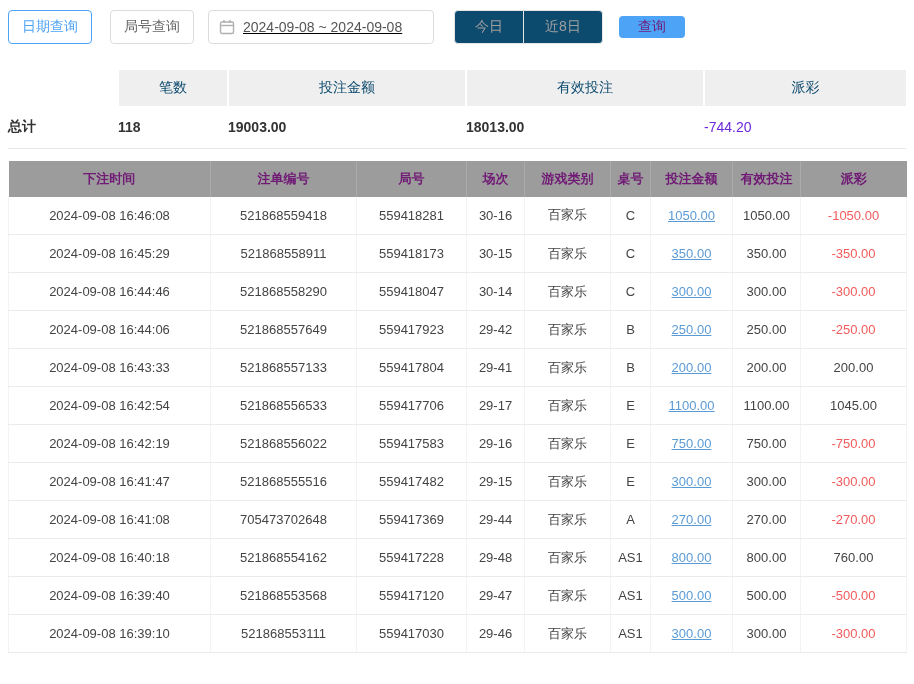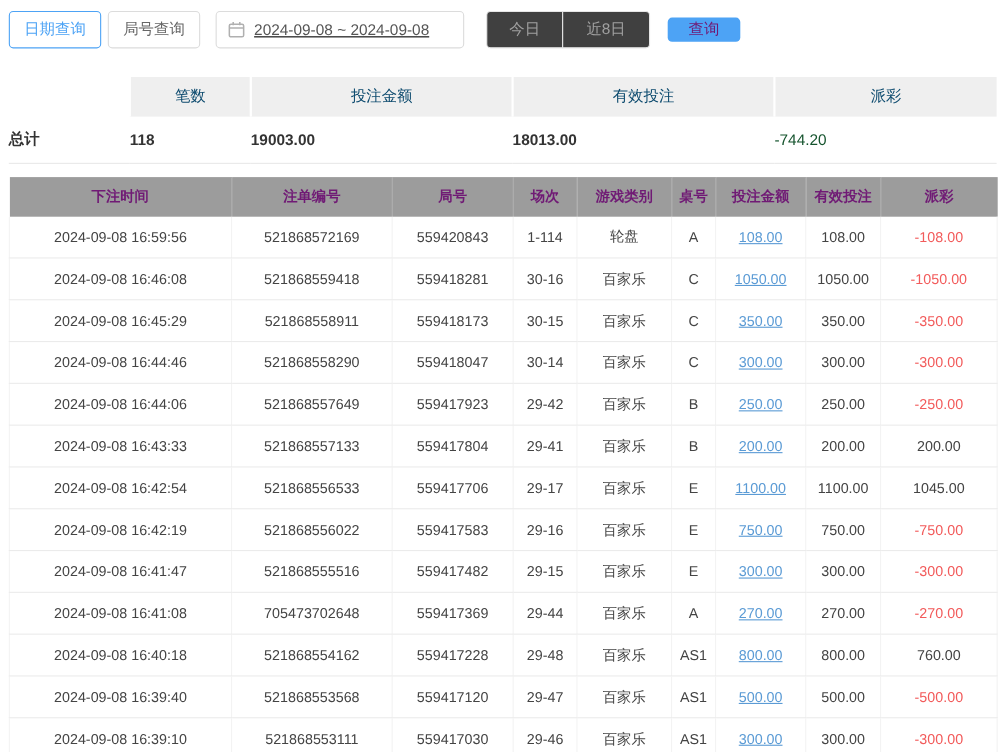--- a/index.html
+++ b/index.html
@@ -6,44 +6,44 @@
   html,body { width:914px; height:684px; overflow:hidden; background:#fff;
     font-family:"Liberation Sans","DejaVu Sans",sans-serif; }
 
   
   .toolbar { display:flex; align-items:center; padding:10px 24px 0 8px; height:44px; }
   .btn { height:34px; border-radius:4px; background:#fff; font-size:14px; cursor:pointer;
          display:inline-flex; align-items:center; justify-content:center; }
   .tab-btn { width:84px; }
   .tab-active { border:1px solid #4da3f5; color:#4da3f5; }
   .tab-idle { border:1px solid #dcdcdc; color:#666; }
-  .m18 { margin-left:6px; }
+  .m18 { margin-left:18px; }
   .date-picker { margin-left:14px; width:226px; height:34px; border:1px solid #dcdcdc;
     border-radius:4px; display:flex; align-items:center; padding:0 10px; cursor:pointer;text-decoration:underline; }
   .date-picker svg { flex:0 0 auto; margin-right:8px; }
   .date-text { font-size:14px; color:#555; white-space:nowrap; }
   .seg-group { display:flex; margin-left:20px; }
-  .seg { height:34px; background:#404040; border:1px solid #e6e6e6; color:#a0a0a0;
+  .seg { height:34px; background:#0c4a6e; border:1px solid #e6e6e6; color:#a0a0a0;
          font-size:14px; cursor:pointer; padding:0; }
   .seg:first-child { width:70px; border-radius:4px 0 0 4px; }
   .seg:nth-child(2) { width:80px; margin-left:-1px; }
   .seg:last-child { width:80px; margin-left:-1px; border-radius:0 4px 4px 0; }
   .seg.active { border:1px solid #4da3f5; color:#4da3f5; position:relative; z-index:2; }
   .search-btn { margin-left:16px; width:66px; height:22px; background:#4da3f5; color:#701a75;
     border:none; border-radius:4px; font-size:14px; cursor:pointer; }
 
   
   .summary-table { width:898px; margin:26px 8px 0 8px; border-collapse:collapse; table-layout:fixed; }
   .summary-table th { height:36px; background:#efefef; font-size:14px; color:#0c4a6e;
     font-weight:400; text-align:center; border-right:2px solid #fff; }
   .summary-table th:first-child { background:#fff; }
   .summary-table th:last-child { border-right:none; }
   .summary-table td { height:42px; font-size:14px; color:#333;
     font-weight:700; border-bottom:1px solid #e8e8e8; }
-  .summary-table td.payout-total { color:#14532d; font-weight:400; }
+  .summary-table td.payout-total { color:#6d28d9; font-weight:400; }
 
   
   .bet-table { width:898px; margin:12px 8px 0 8px; border-collapse:collapse; table-layout:fixed; }
   .bet-table thead th { height:36px; background:#9c9c9c; color:#701a75; font-size:13px;
     font-weight:700; text-align:center; border-right:1px solid #ababab; }
   .bet-table thead th:last-child { border-right:none; }
   .bet-table tbody td { height:38px; text-align:center; font-size:13px; color:#444;
     border-bottom:1px solid #ebebeb; border-right:1px solid #f3f3f3; overflow:hidden; }
   .bet-table tbody td:first-child { border-left:1px solid #f3f3f3; }
   .bet-link { color:#5b9bd5; text-decoration:underline; cursor:pointer; }
@@ -123,31 +123,20 @@
       <th>场次</th>
       <th>游戏类别</th>
       <th>桌号</th>
       <th>投注金额</th>
       <th>有效投注</th>
       <th>派彩</th>
     </tr>
   </thead>
   <tbody>
       <tr>
-        <td>2024-09-08 16:59:56</td>
-        <td>521868572169</td>
-        <td>559420843</td>
-        <td>1-114</td>
-        <td>轮盘</td>
-        <td>A</td>
-        <td><span class="bet-link">108.00</span></td>
-        <td>108.00</td>
-        <td class="neg">-108.00</td>
-      </tr>
-      <tr>
         <td>2024-09-08 16:46:08</td>
         <td>521868559418</td>
         <td>559418281</td>
         <td>30-16</td>
         <td>百家乐</td>
         <td>C</td>
         <td><span class="bet-link">1050.00</span></td>
         <td>1050.00</td>
         <td class="neg">-1050.00</td>
       </tr>

